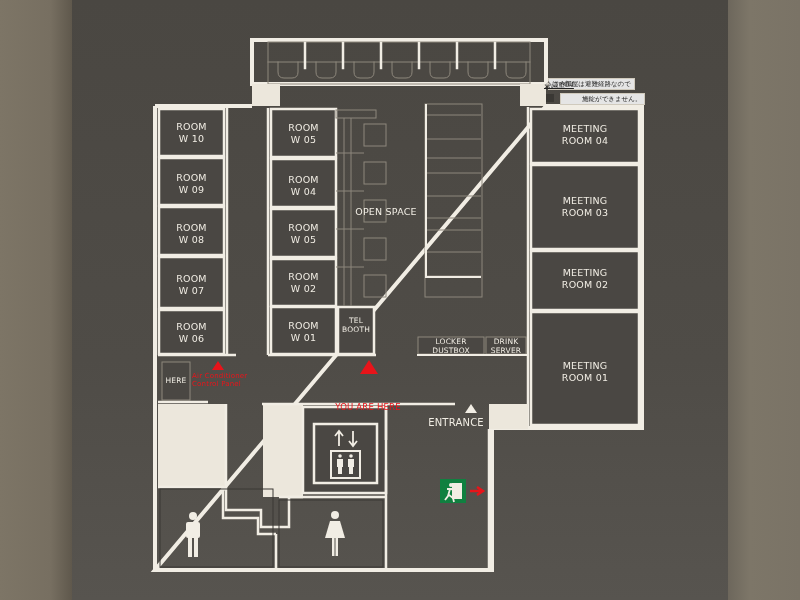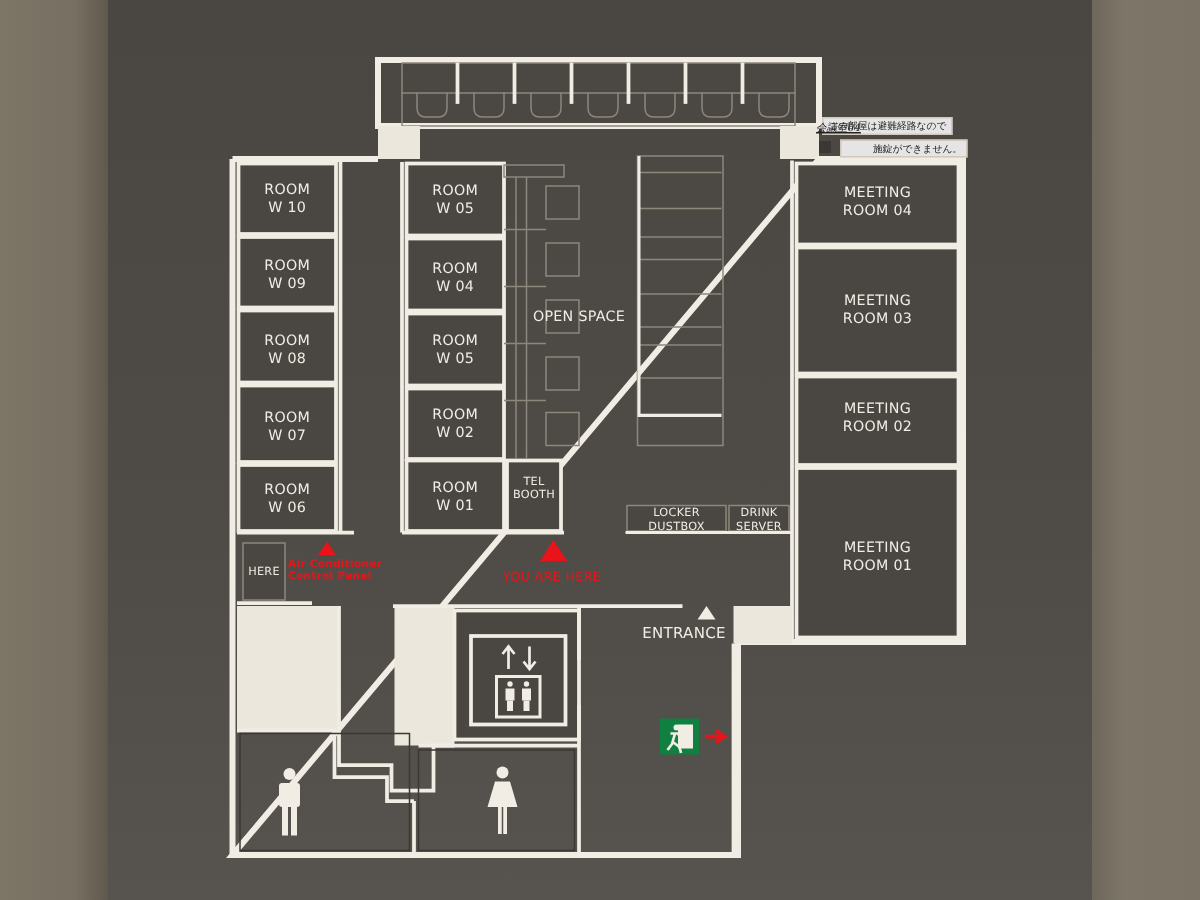--- a/index.html
+++ b/index.html
@@ -8,22 +8,22 @@
   .wall-left { position:absolute; left:0; top:0; width:72px; height:600px;
                background:linear-gradient(90deg,#7d7566 0%,#776f61 70%,#5f584c 100%); }
   .wall-right { position:absolute; left:728px; top:0; width:72px; height:600px;
                background:linear-gradient(90deg,#6d675c 0%,#7d7668 30%,#7a7366 100%); }
   .board { position:absolute; left:72px; top:0; width:656px; height:600px;
            background:linear-gradient(180deg,#4a4742 0%,#4f4c47 60%,#57544f 100%); }
   .plan { position:absolute; left:0; top:0; width:800px; height:600px; }
   .lbl { position:absolute; color:#f1ede4; font-size:9.5px; line-height:12px; text-align:center;
          font-weight:normal; letter-spacing:0.2px; white-space:nowrap; }
   .lbl.small { font-size:7.5px; line-height:9px; }
-  .lbl.red { color:#e8141a; font-weight:bold; font-size:7px; line-height:8px; text-align:left; }
-  .lbl.redbig { color:#e8141a; font-size:8.5px; font-weight:normal; }
+  .lbl.red { color:#e8141a; font-weight:normal; font-size:7px; line-height:8px; text-align:left; }
+  .lbl.redbig { color:#e8141a; font-size:8.5px; font-weight:normal;margin-top:22px; }
   .lbl.entr { font-size:10px; }
   .notice { position:absolute; background:#e5e5e5; color:#222; font-family:"DejaVu Serif", serif;
             font-size:6.5px; line-height:8px; padding:1px 3px; border:1px solid #d0cabd; white-space:nowrap; }
 </style>
 </head>
 <body>
 
 <div class="wall-left"></div>
 <div class="board"></div>
 <div class="wall-right"></div>

